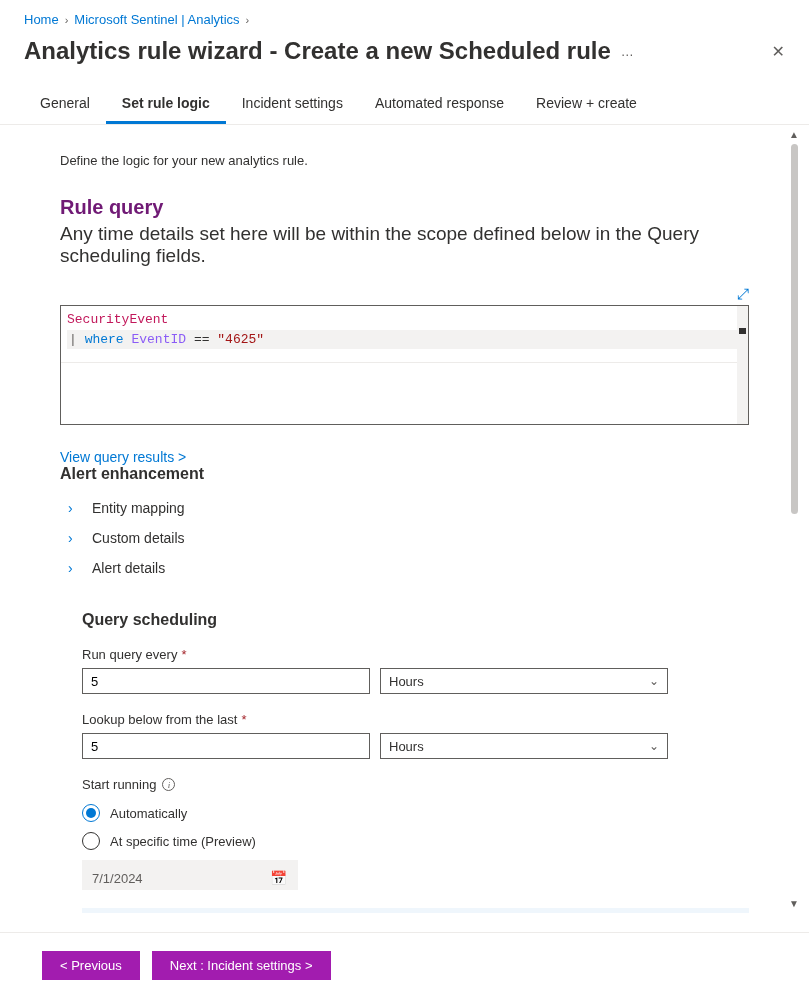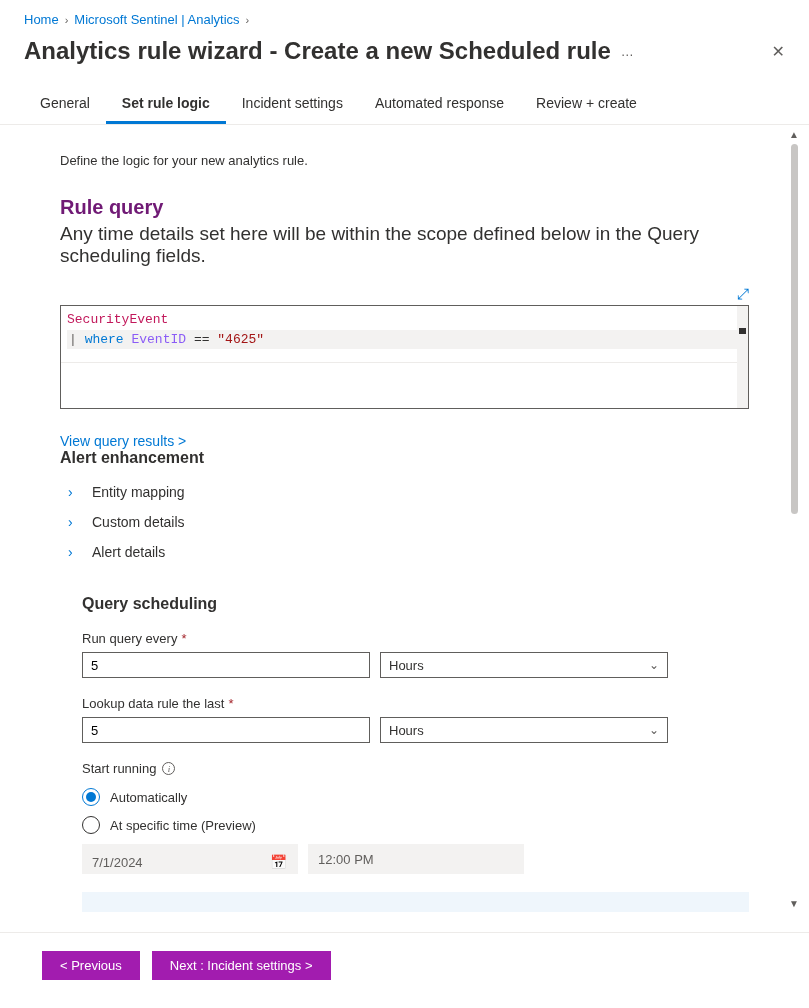--- a/index.html
+++ b/index.html
@@ -85,21 +85,21 @@
   .intro { font-size:13px; margin-bottom: 28px; color:#323130;}
 
   .section-title { font-size:20px; font-weight:600; margin-bottom:4px; color:#701a75;}
   .section-sub  { font-size:19px; color:#323130; margin-bottom:18px;}
 
   
   .query-controls { text-align:right; margin-bottom:2px;}
   .expand-icon { color:#0078d4; cursor:pointer; font-size:15px; display:inline-block; transform: rotate(0deg);}
   .query-box {
     border:1px solid #605e5c;
-    height: 104px;
+    height: 120px;
     font-family: Consolas, "Courier New", monospace;
     font-size: 13px;
     position: relative;
     background:#fff;
   }
   .query-inner { padding: 4px 6px; line-height: 1.5; }
   .query-inner .line2 { background:#f3f2f1; padding:0 2px; display:block;}
   .hr-faint { position:absolute; left:0; right:0; top:56px; border-top:1px solid #edebe9;}
   .tok-table { color:#c2185b; }
   .tok-pipe  { color:#605e5c; }
@@ -321,21 +321,21 @@
       </div>
       <div class="row">
         <input class="input-text" value="5" style="">
         <div class="select">
           <span>Hours</span>
           <span class="chev-down">⌄</span>
         </div>
       </div>
 
       <div class="field-label">
-        <span>Lookup data rule the last</span>
+        <span>Lookup below from the last</span>
         <span class="req">*</span>
       </div>
       <div class="row">
         <input class="input-text" value="5" style="">
         <div class="select">
           <span>Hours</span>
           <span class="chev-down">⌄</span>
         </div>
       </div>
 
@@ -350,23 +350,20 @@
       <div class="radio-row">
         <span class="radio"></span>
         <span>At specific time (Preview)</span>
       </div>
 
       <div class="datetime-row">
         <div class="date-input">
           <span>7/1/2024</span>
           <span class="cal-icon">📅</span>
         </div>
-        <div class="time-input">
-          <span>12:00 PM</span>
-        </div>
       </div>
 
       <div class="info-banner">
         
         
       </div>
     </div>
 
   </div>
 

